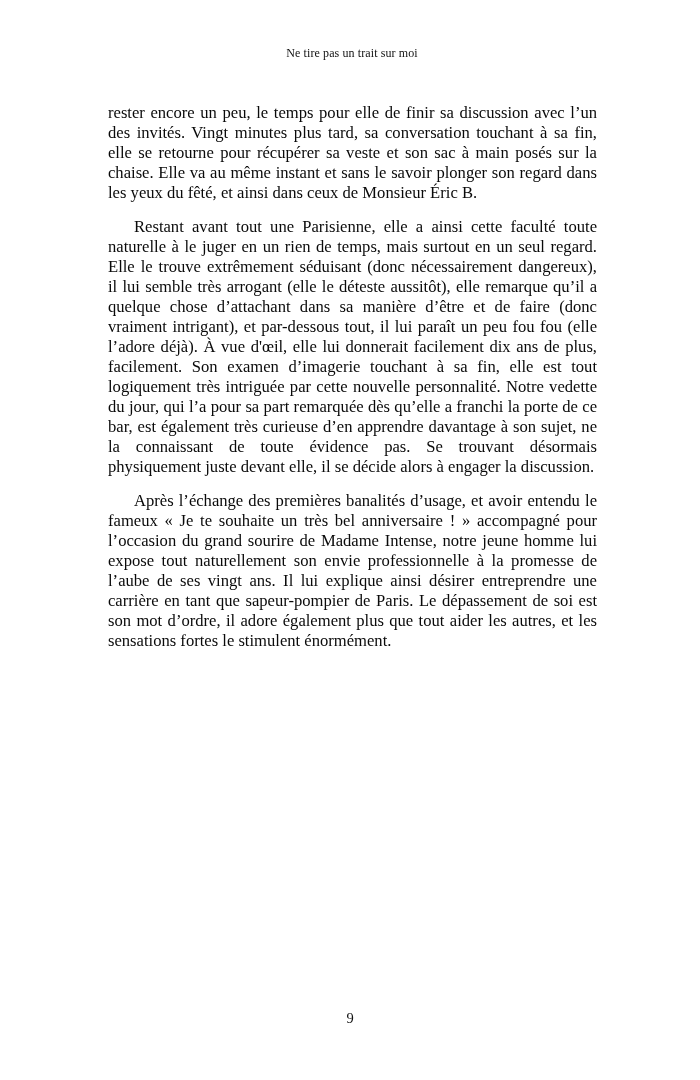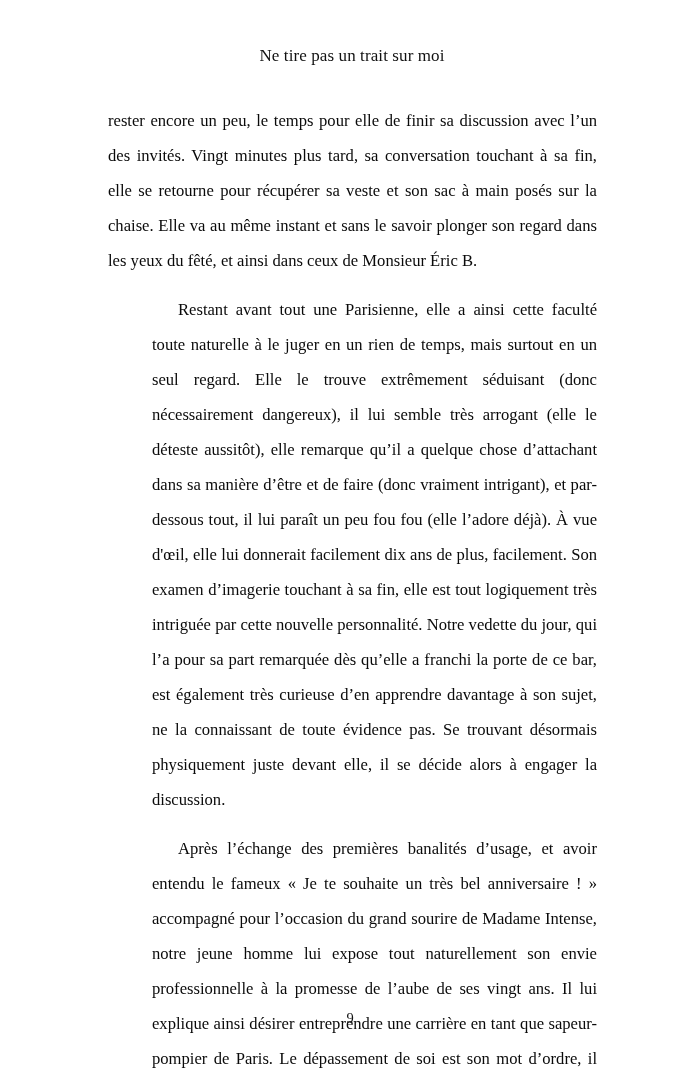--- a/index.html
+++ b/index.html
@@ -21,49 +21,48 @@
     box-sizing: border-box;
   }
 
   
   .running-head {
     position: absolute;
     top: 46px;
     left: 108px;
     width: 488px;
     text-align: center;
-    font-size: 17px;
+    font-size: 12px;
     line-height: 1.2;
     letter-spacing: 0.1px;
     color: #111111;
   }
 
   
   .textblock {
     position: absolute;
     top: 103px;
     left: 108px;
     width: 489px;
   }
 
   .para {
     margin: 0;
     font-size: 16.6px;
-    line-height: 35px;
+    line-height: 20px;
     text-align: justify;
     text-justify: inter-word;
     hyphens: none;
     -webkit-hyphens: none;
     color: #0a0a0a;
     text-indent: 0;
   }
 
   .para + .para {
     margin-top: 14px;
-    margin-left: 44px;
   }
 
   .para.indent {
     text-indent: 26px;
   }
 
   
   .folio {
     position: absolute;
     top: 1011px;

